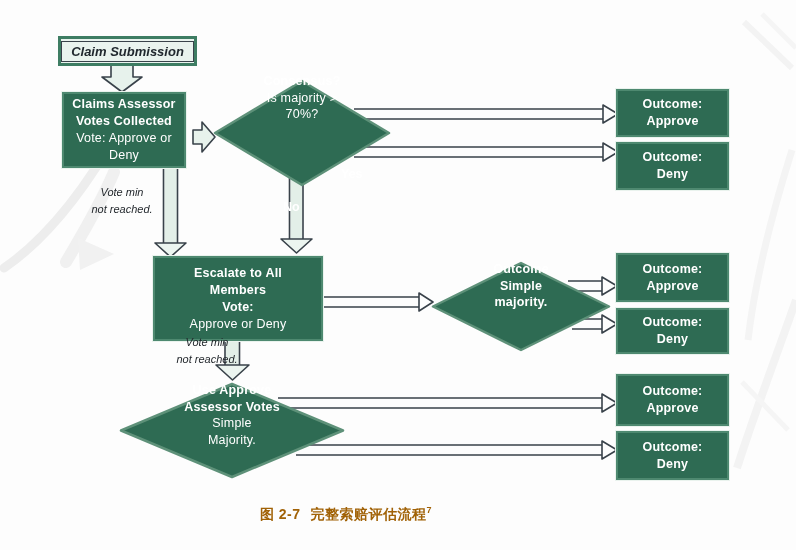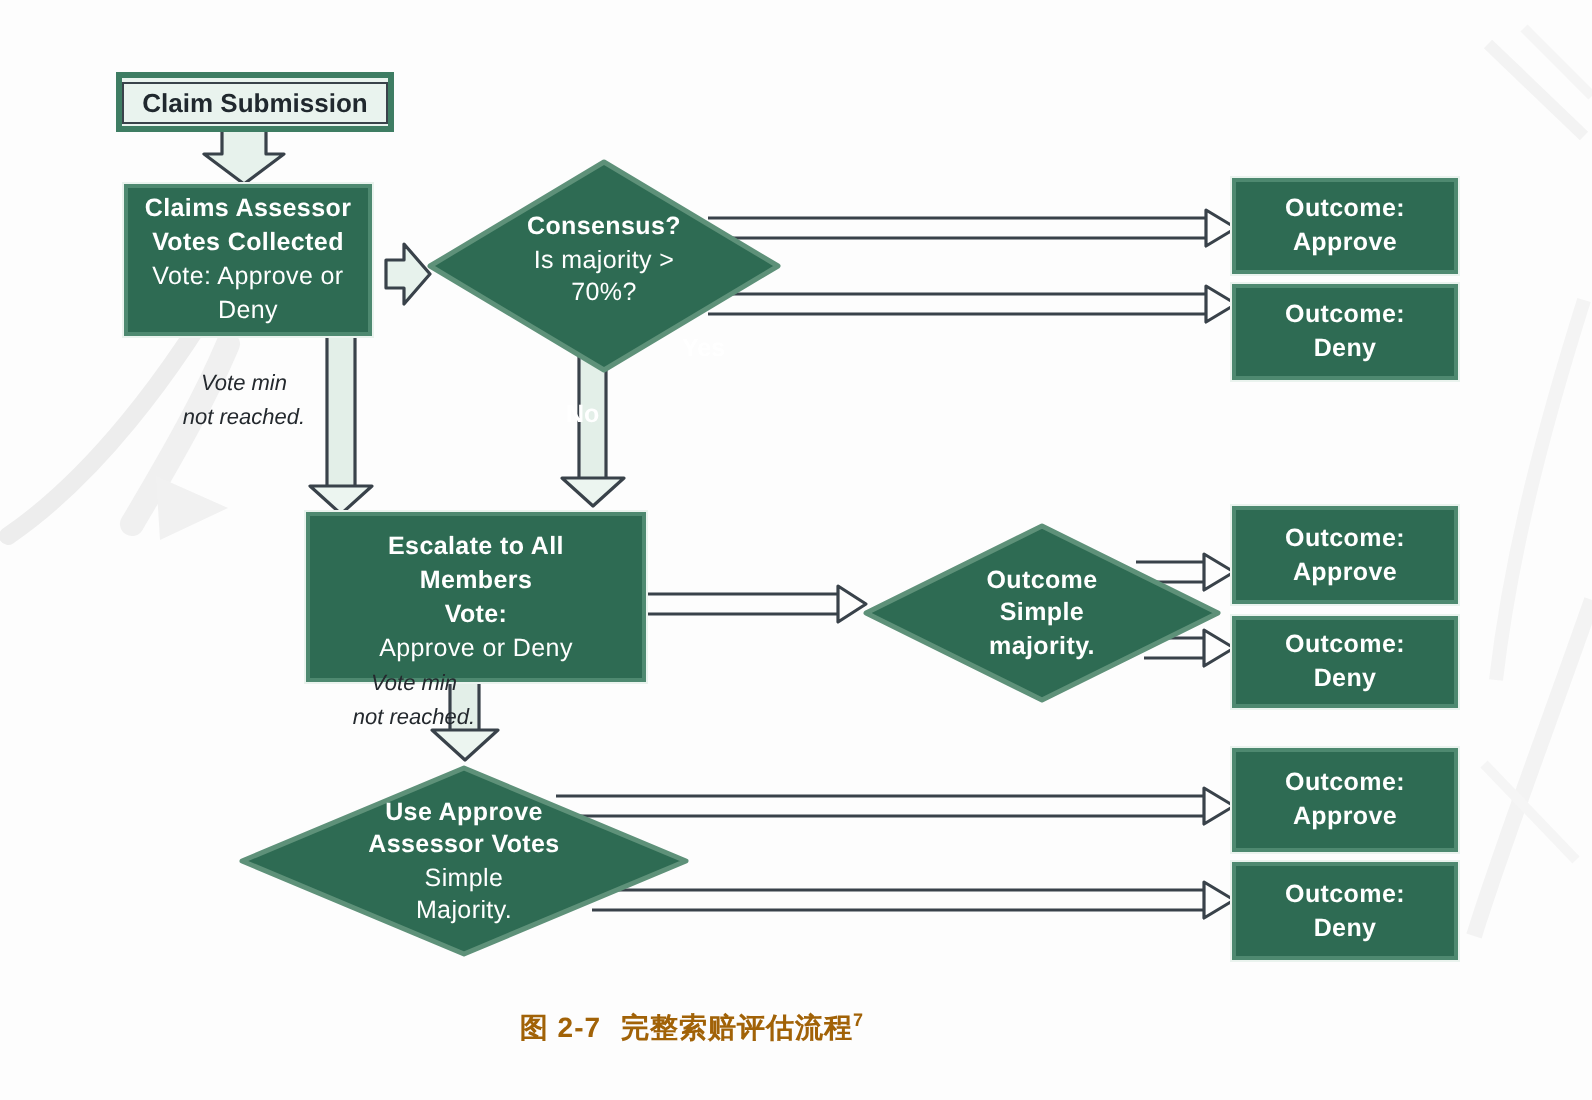--- a/index.html
+++ b/index.html
@@ -7,21 +7,21 @@
          font-family:"Liberation Sans","DejaVu Sans",sans-serif;}
   svg.layer{position:absolute;left:0;top:0;z-index:1;}
   .node{position:absolute;z-index:2;box-sizing:border-box;}
   .greenbox{background:#2E6B53;border:2px solid #4E8970;color:#ffffff;text-align:center;
             display:flex;flex-direction:column;justify-content:center;align-items:center;
             box-shadow:0 0 0 1px #eaf3ee;}
   .greenbox .b{font-weight:700;}
   .greenbox span{display:block;line-height:17px;font-size:12.5px;letter-spacing:.2px;}
   .startbox{background:#E9F3EE;border:3px solid #3E7D63;display:flex;align-items:center;justify-content:center;}
   .startbox .inner{border:1px solid #39424A;padding:2px 9px;font-weight:700;font-size:13px;color:#20282E;white-space:nowrap;}
-  .diamond{display:flex;align-items:center;justify-content:center;text-align:center;color:#fff;}
+  .diamond{display:flex;justify-content:center;text-align:center;color:#fff;}
   .diamond svg{position:absolute;left:0;top:0;}
   .dtext{position:relative;z-index:3;}
   .dtext span{display:block;font-size:12.5px;line-height:16.5px;letter-spacing:.2px;}
   .dtext .b{font-weight:700;}
   .dlabel{position:absolute;z-index:3;color:#fff;font-weight:700;font-size:12.5px;margin-top:36px;}
   .note{position:absolute;z-index:2;font-style:italic;font-size:11px;line-height:17px;
         color:#24292E;text-align:center;}
   .caption{position:absolute;z-index:2;left:0;top:505px;width:692px;text-align:center;
            font-weight:700;font-size:14px;color:#a16207;letter-spacing:.5px;}
   .caption sup{font-size:9px;}
@@ -99,21 +99,21 @@
         <polygon points="602,394 617,403 602,412" fill="#fdfdfd"></polygon>
       </g>
 
       <g>
         <path d="M296,445 H602 M296,455 H602"></path>
         <polygon points="602,441 617,450 602,459" fill="#fdfdfd"></polygon>
       </g>
     </g>
   </svg>
 
-  <div class="node startbox" style="left:58px;top:36px;width:139px;height:30px;">
+  <div class="node startbox" style="left:58px;top:36px;width:139px;height:30px;font-style:italic;">
     <div class="inner">Claim Submission</div>
   </div>
 
   <div class="node greenbox" style="left:62px;top:92px;width:124px;height:76px;">
     <span class="b">Claims Assessor</span>
     <span class="b">Votes Collected</span>
     <span>Vote: Approve or</span>
     <span>Deny</span>
   </div>
 

